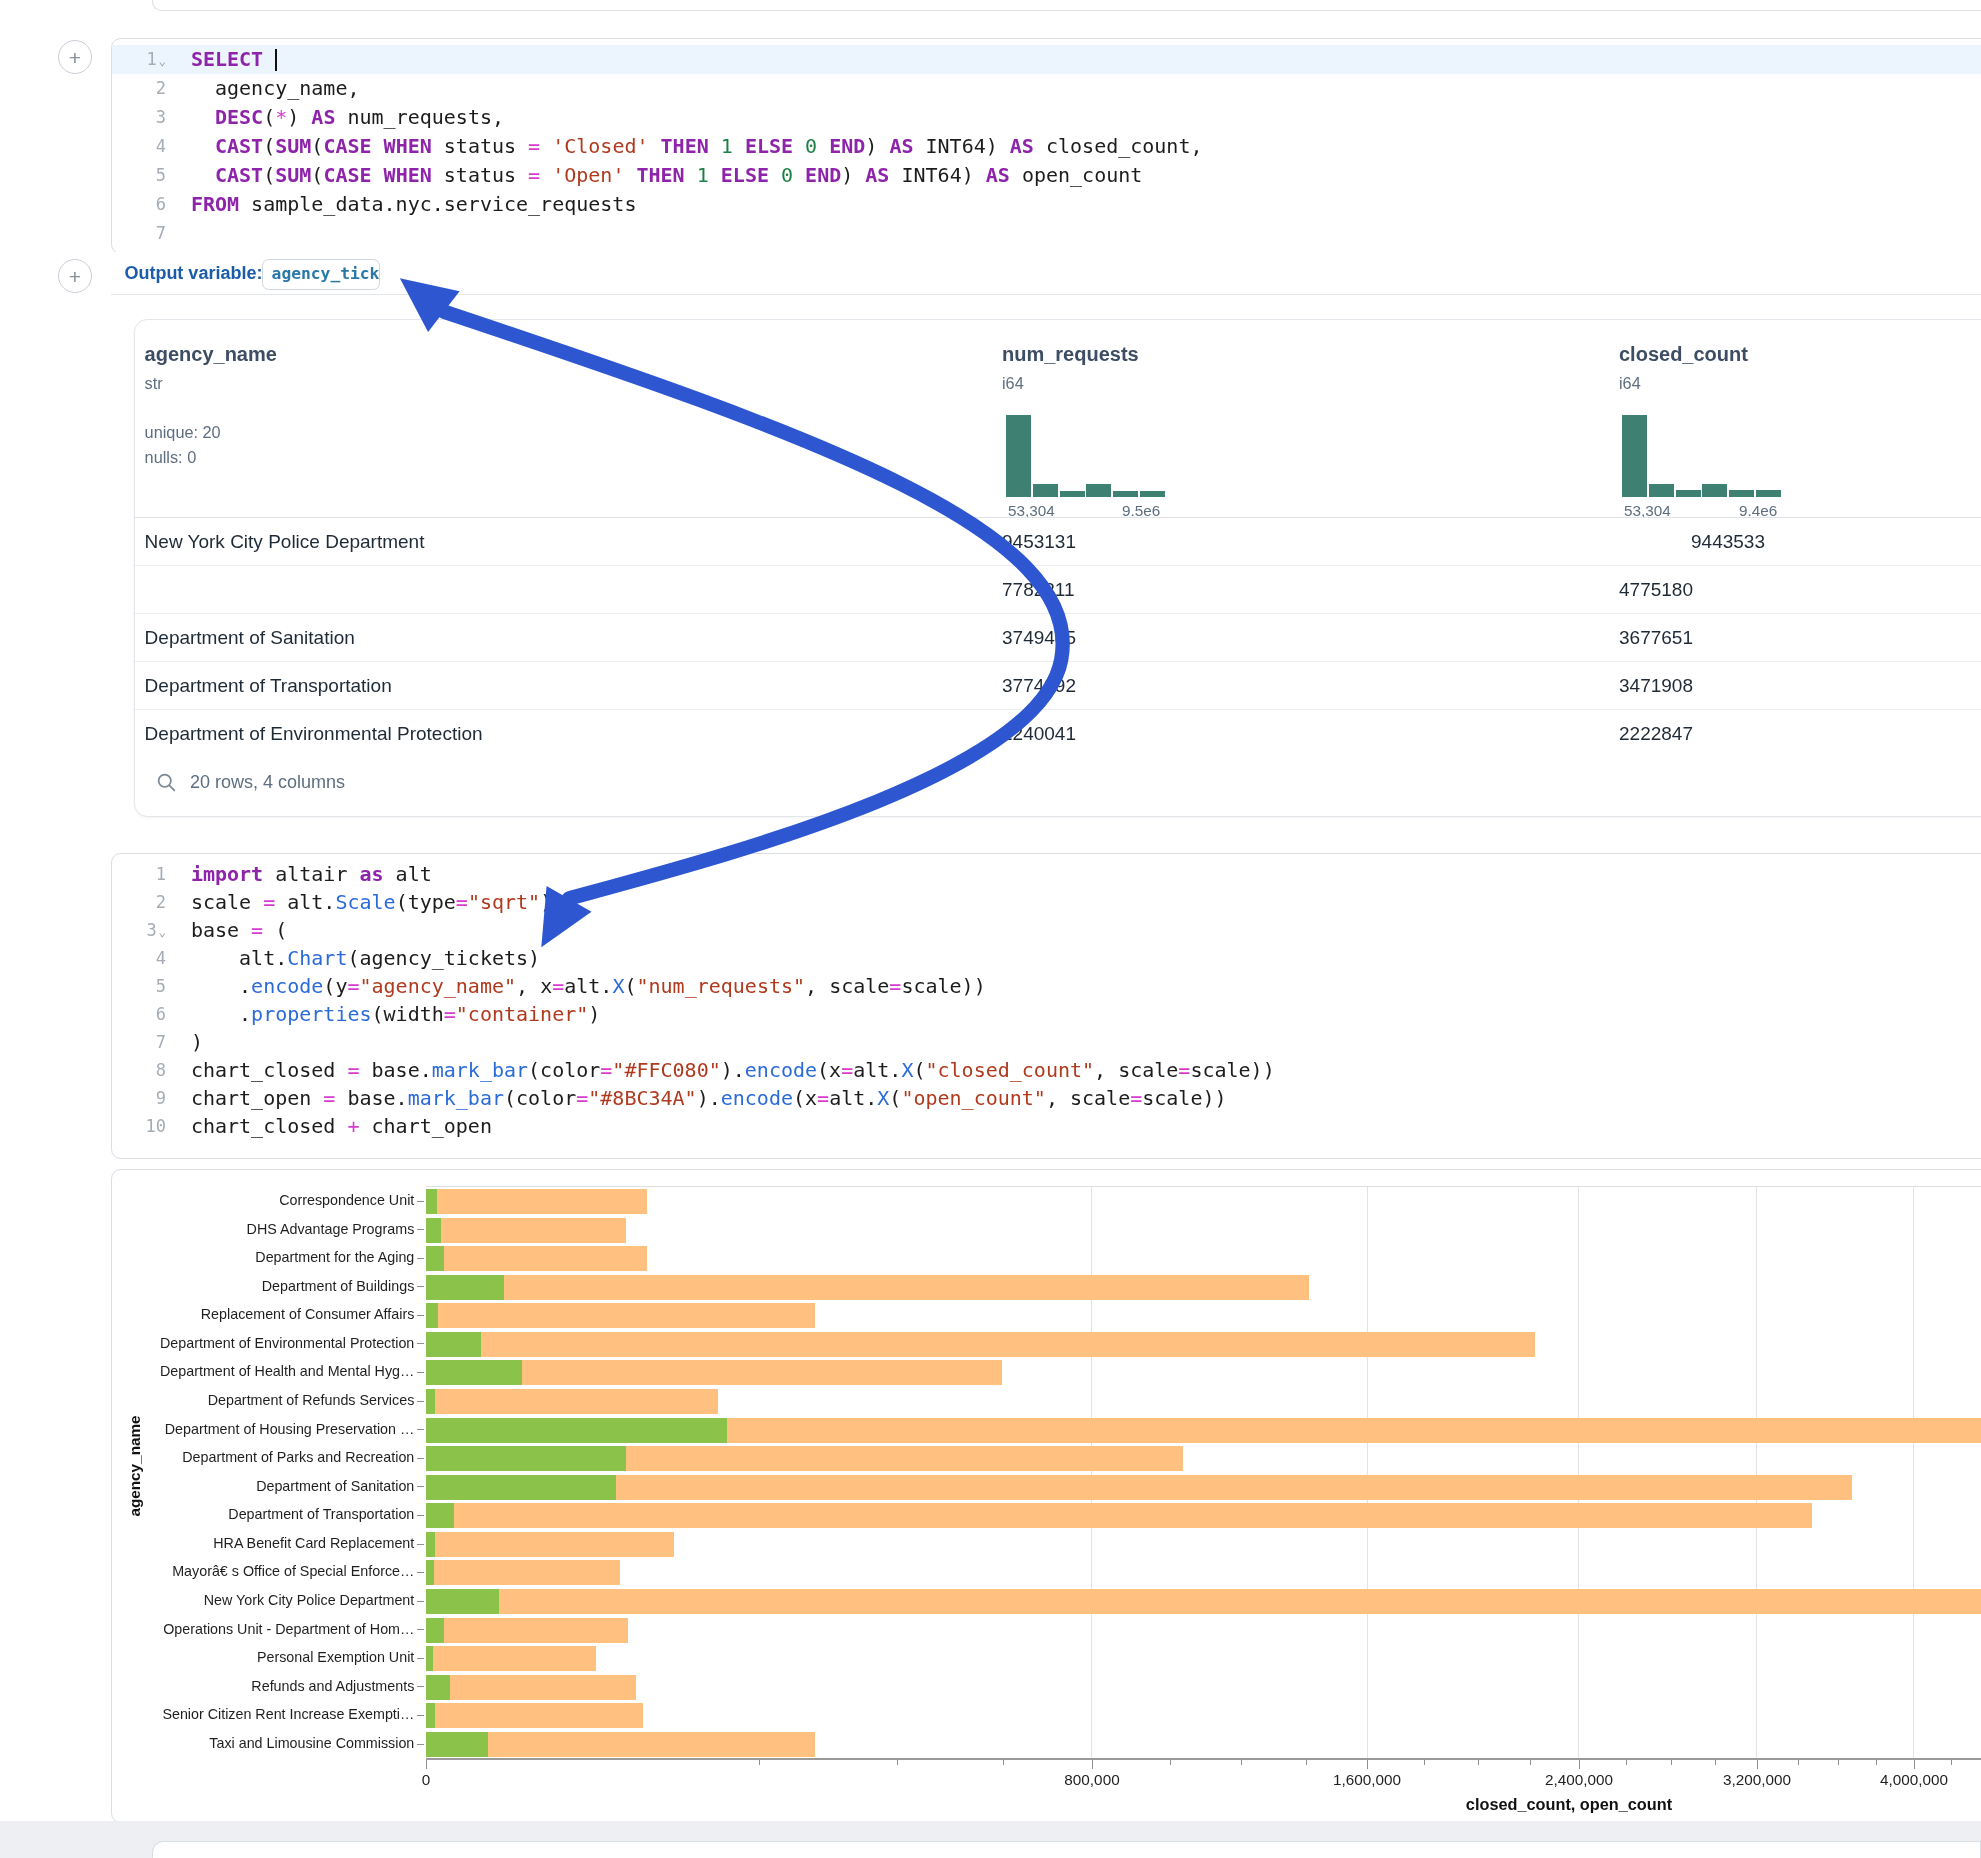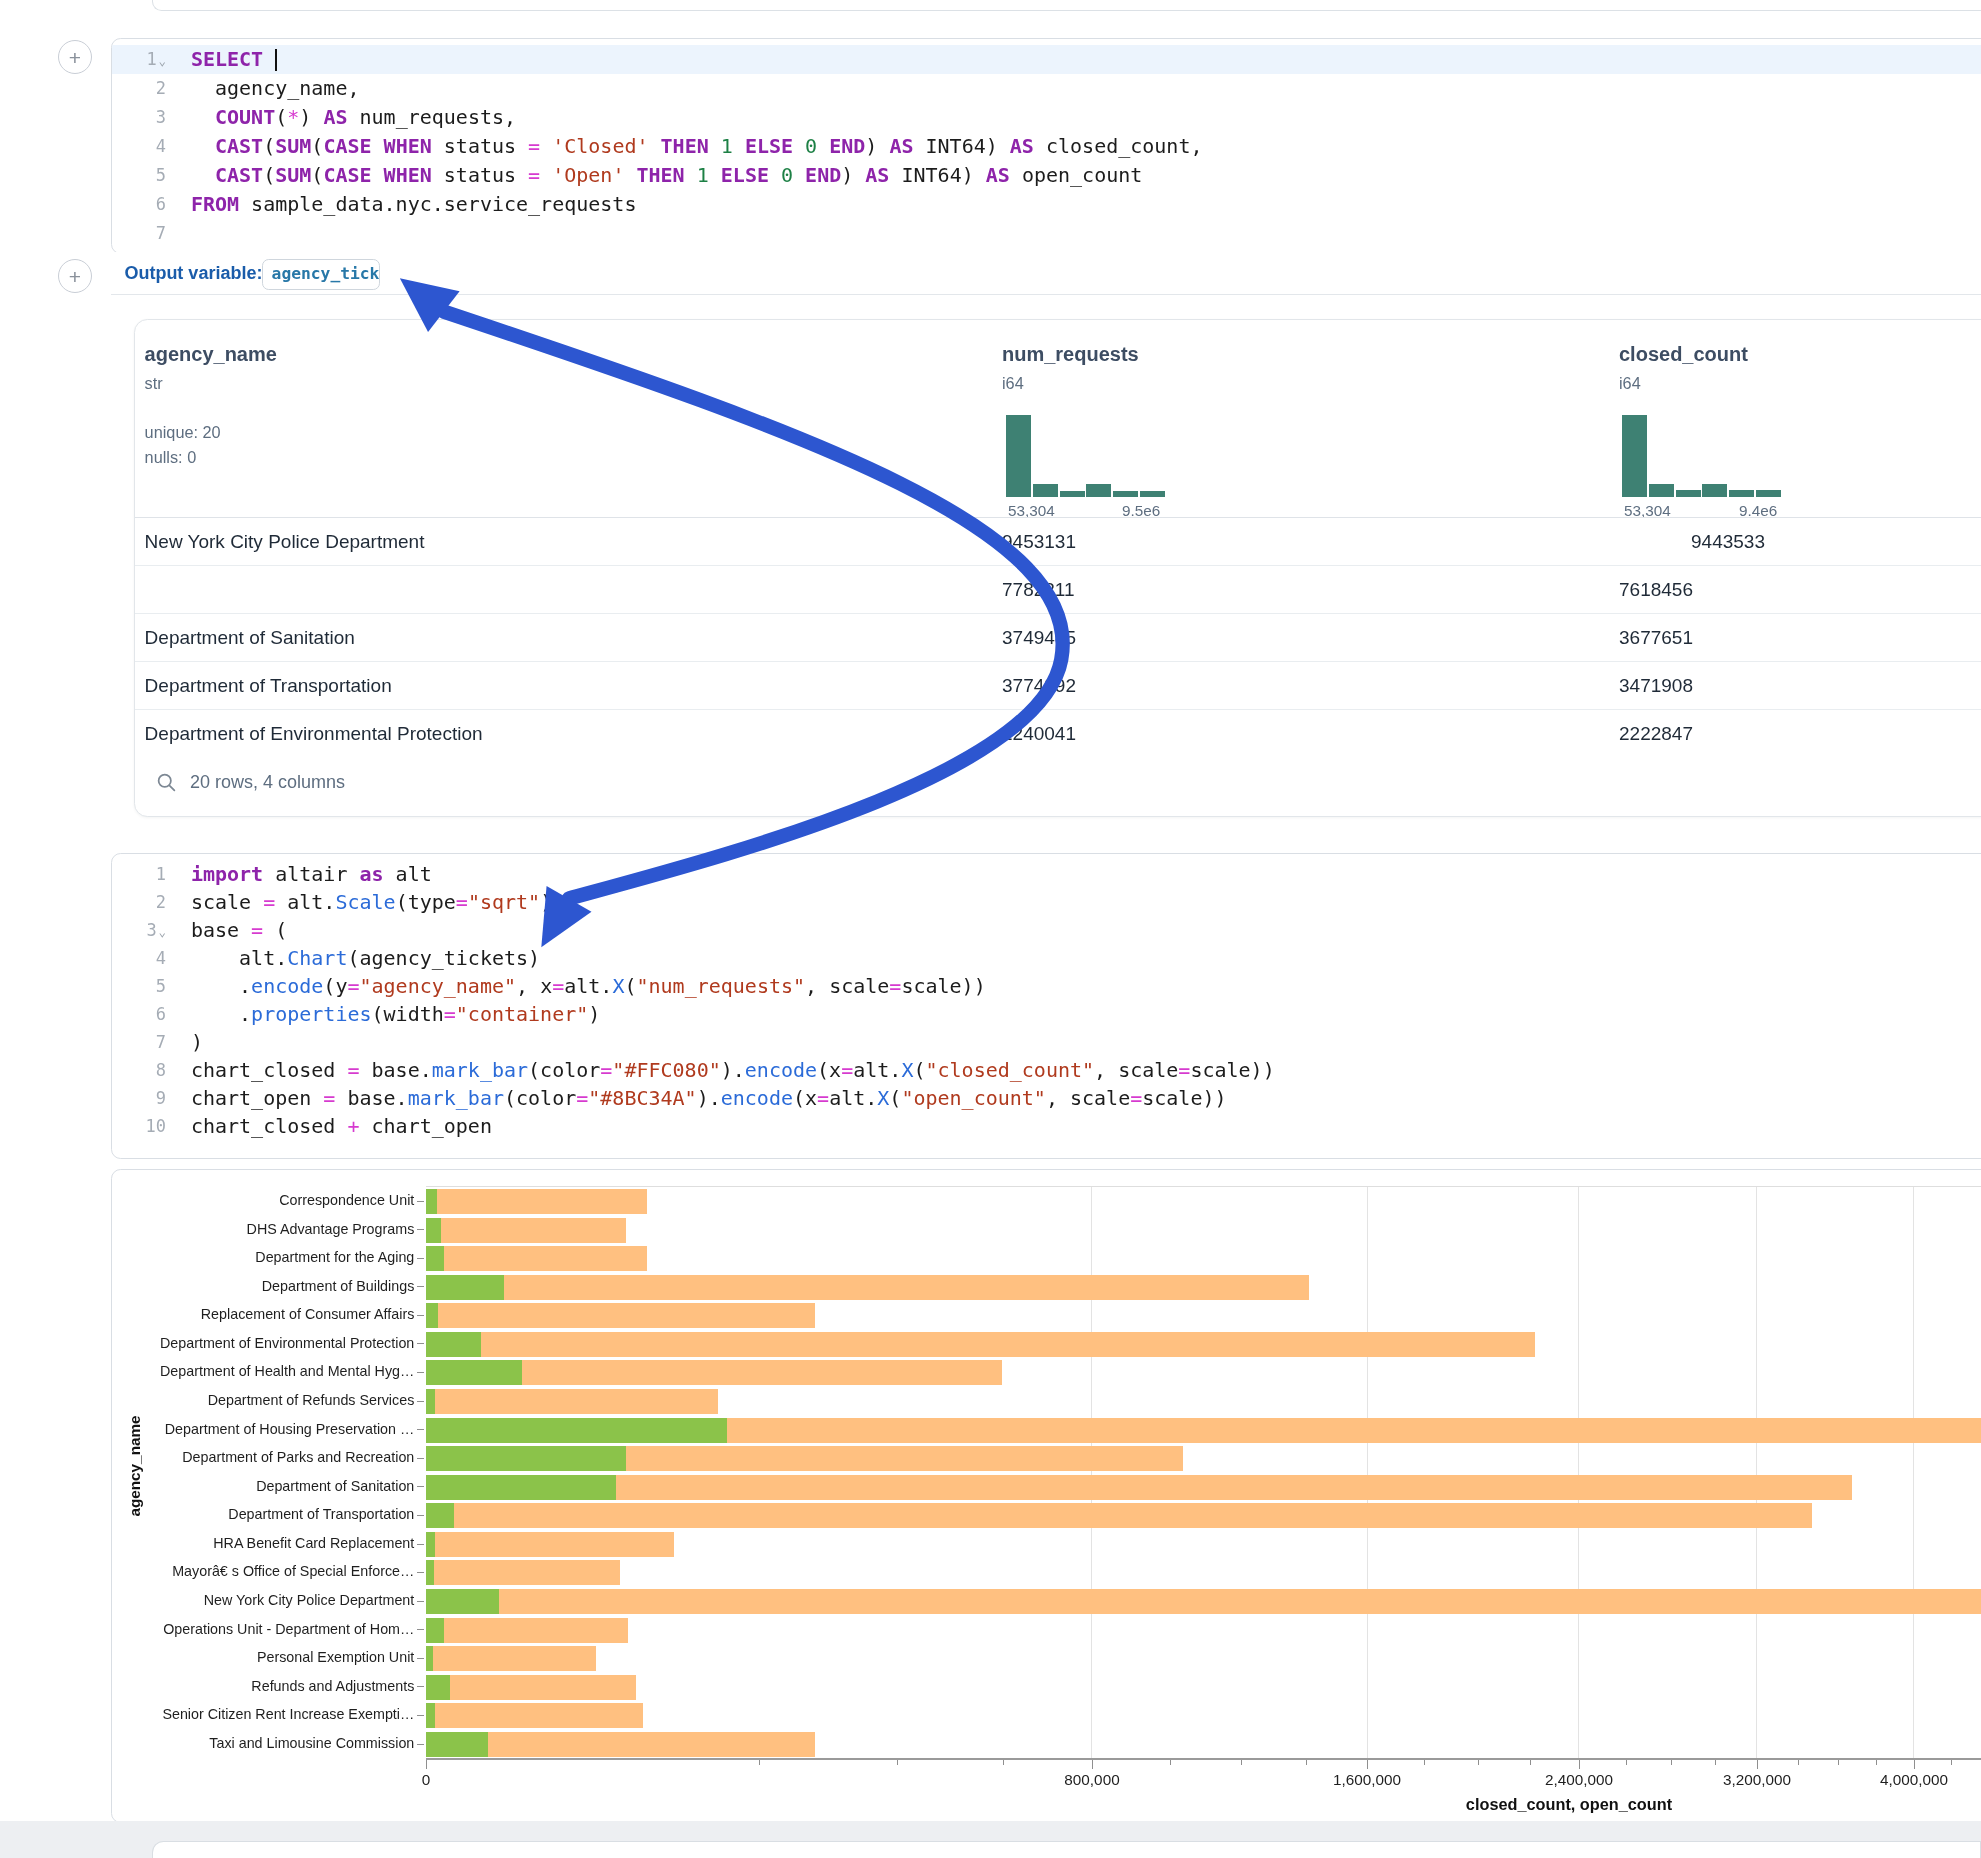--- a/index.html
+++ b/index.html
@@ -88,21 +88,21 @@
       <div class="code-line active">
         <span class="gutter">1<span class="chev">⌄</span></span>
         <span class="code"><span class="tok-kw">SELECT</span><span class="tok-plain"> </span><span class="cursor"></span></span>
       </div>
       <div class="code-line">
         <span class="gutter">2</span>
         <span class="code"><span class="tok-plain">  agency_name,</span></span>
       </div>
       <div class="code-line">
         <span class="gutter">3</span>
-        <span class="code"><span class="tok-plain">  </span><span class="tok-kw">COUNT</span><span class="tok-plain">(</span><span class="tok-op">*</span><span class="tok-plain">) </span><span class="tok-kw">AS</span><span class="tok-plain"> num_requests,</span></span>
+        <span class="code"><span class="tok-plain">  </span><span class="tok-kw">DESC</span><span class="tok-plain">(</span><span class="tok-op">*</span><span class="tok-plain">) </span><span class="tok-kw">AS</span><span class="tok-plain"> num_requests,</span></span>
       </div>
       <div class="code-line">
         <span class="gutter">4</span>
         <span class="code"><span class="tok-plain">  </span><span class="tok-kw">CAST</span><span class="tok-plain">(</span><span class="tok-kw">SUM</span><span class="tok-plain">(</span><span class="tok-kw">CASE</span><span class="tok-plain"> </span><span class="tok-kw">WHEN</span><span class="tok-plain"> status </span><span class="tok-op">=</span><span class="tok-plain"> </span><span class="tok-str">'Closed'</span><span class="tok-plain"> </span><span class="tok-kw">THEN</span><span class="tok-plain"> </span><span class="tok-num">1</span><span class="tok-plain"> </span><span class="tok-kw">ELSE</span><span class="tok-plain"> </span><span class="tok-num">0</span><span class="tok-plain"> </span><span class="tok-kw">END</span><span class="tok-plain">) </span><span class="tok-kw">AS</span><span class="tok-plain"> INT64) </span><span class="tok-kw">AS</span><span class="tok-plain"> closed_count,</span></span>
       </div>
       <div class="code-line">
         <span class="gutter">5</span>
         <span class="code"><span class="tok-plain">  </span><span class="tok-kw">CAST</span><span class="tok-plain">(</span><span class="tok-kw">SUM</span><span class="tok-plain">(</span><span class="tok-kw">CASE</span><span class="tok-plain"> </span><span class="tok-kw">WHEN</span><span class="tok-plain"> status </span><span class="tok-op">=</span><span class="tok-plain"> </span><span class="tok-str">'Open'</span><span class="tok-plain"> </span><span class="tok-kw">THEN</span><span class="tok-plain"> </span><span class="tok-num">1</span><span class="tok-plain"> </span><span class="tok-kw">ELSE</span><span class="tok-plain"> </span><span class="tok-num">0</span><span class="tok-plain"> </span><span class="tok-kw">END</span><span class="tok-plain">) </span><span class="tok-kw">AS</span><span class="tok-plain"> INT64) </span><span class="tok-kw">AS</span><span class="tok-plain"> open_count</span></span>
       </div>
       <div class="code-line">
@@ -154,21 +154,21 @@
   <div class="hist-max" style="left:1604px;top:182px;">9.4e6</div>
 
   <div id="table-rows">
       <div class="t-row">
         <div class="t-cell" style="left: 9.6px;">New York City Police Department</div>
         <div class="t-cell" style="left: 867px;">9453131</div>
         <div class="t-cell" style="left: 1516px; margin-left: 40px;">9443533</div>
       </div>
       <div class="t-row">
         <div class="t-cell" style="left: 867px;">7782211</div>
-        <div class="t-cell" style="left: 1484px;">7618456</div>
+        <div class="t-cell" style="left: 1484px;">4775180</div>
       </div>
       <div class="t-row">
         <div class="t-cell" style="left: 9.6px;">Department of Sanitation</div>
         <div class="t-cell" style="left: 867px;">3749485</div>
         <div class="t-cell" style="left: 1484px;">3677651</div>
       </div>
       <div class="t-row">
         <div class="t-cell" style="left: 9.6px;">Department of Transportation</div>
         <div class="t-cell" style="left: 867px;">3774892</div>
         <div class="t-cell" style="left: 1484px;">3471908</div>

